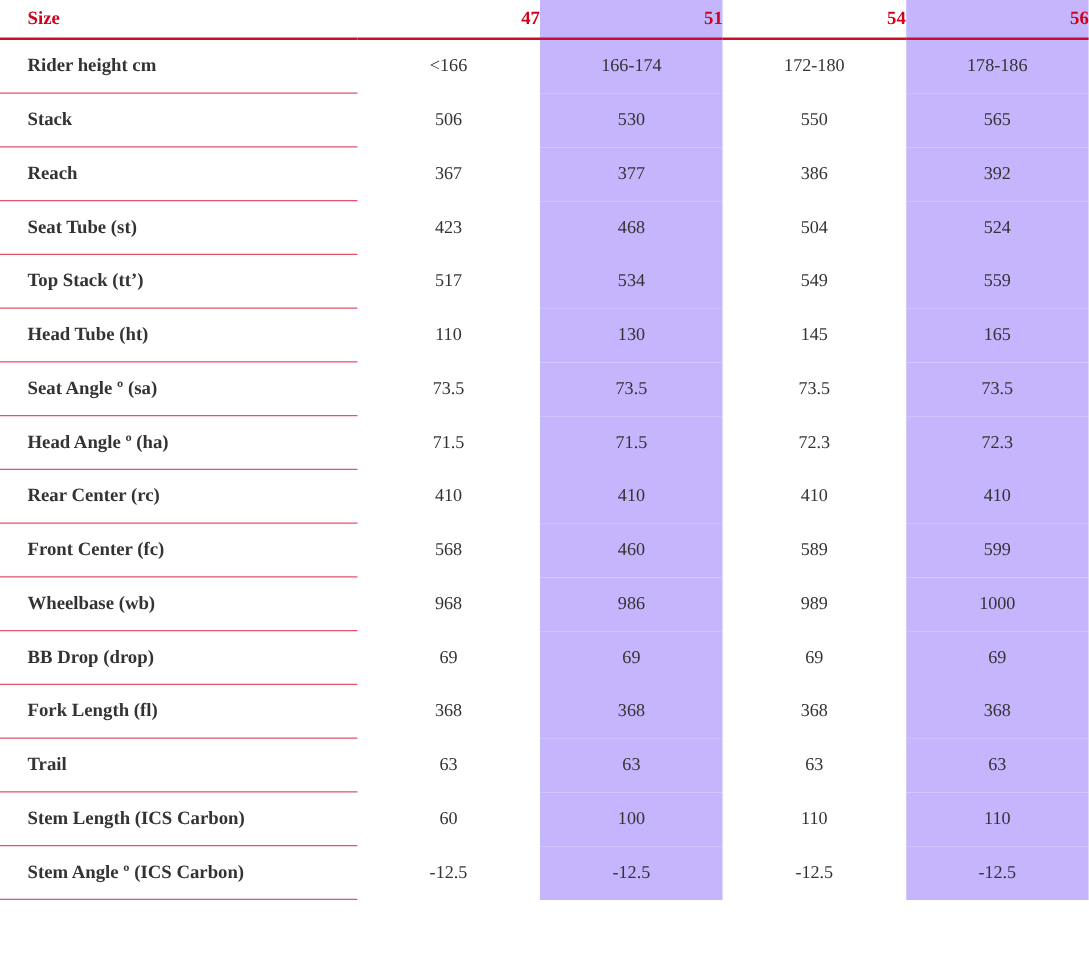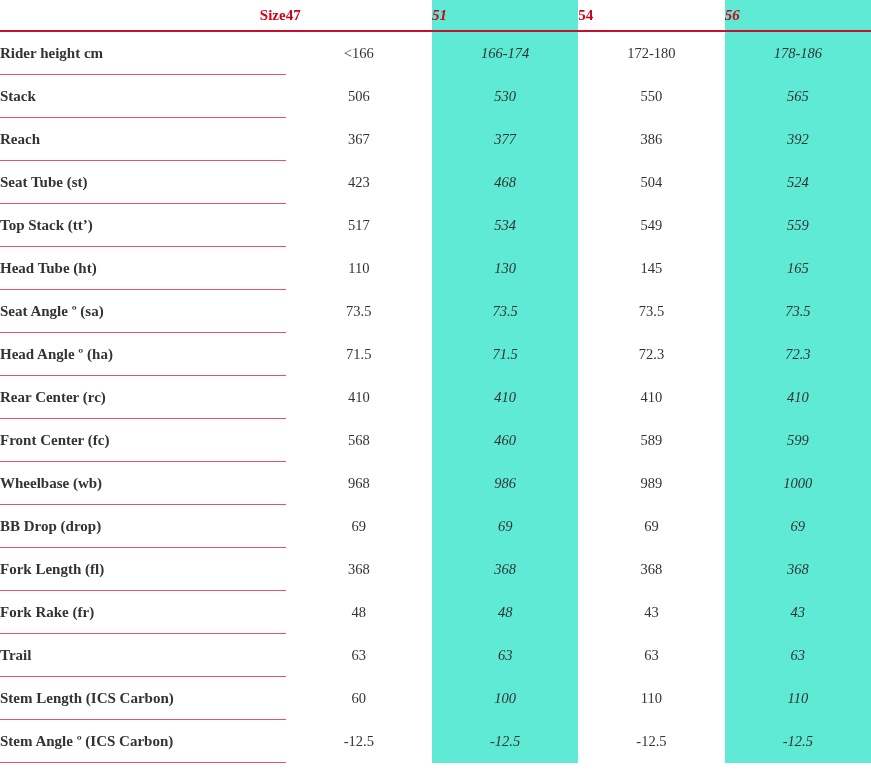--- a/index.html
+++ b/index.html
@@ -30,38 +30,38 @@
   thead th {
     height: 30px;
     font-family: "Liberation Serif", serif;
     font-size: 15px;
     font-weight: bold;
     color: #d0021b;
     border-bottom: 2px solid #c8102e;
     vertical-align: middle;
   }
   thead th.label-head {
+    text-align: left;
+    padding-left: 22px;
+  }
+  thead th.size-head {
     text-align: right;
-    padding-left: 36px;
-  }
-  thead th.size-head {
-    text-align: left;
   }
   .shade {
-    background: #5eead4;
-    font-style: italic;
+    background: #c4b5fd;
   }
 
   tbody td {
     height: 42px;
     font-size: 14.5px;
     vertical-align: middle;
   }
   tbody td.row-label {
     text-align: left;
+    padding-left: 22px;
     font-weight: bold;
     font-size: 15px;
     color: #333333;
     border-bottom: 1px solid #e2556a;
   }
   tbody td.val {
     text-align: center;
     color: #333333;
     font-size: 14.5px;
     border-bottom: 1px solid transparent;
@@ -176,27 +176,20 @@
         <td class="val shade">69</td>
       </tr>
       <tr>
         <td class="row-label">Fork Length (fl)</td>
         <td class="val">368</td>
         <td class="val shade">368</td>
         <td class="val">368</td>
         <td class="val shade">368</td>
       </tr>
       <tr>
-        <td class="row-label">Fork Rake (fr)</td>
-        <td class="val">48</td>
-        <td class="val shade">48</td>
-        <td class="val">43</td>
-        <td class="val shade">43</td>
-      </tr>
-      <tr>
         <td class="row-label">Trail</td>
         <td class="val">63</td>
         <td class="val shade">63</td>
         <td class="val">63</td>
         <td class="val shade">63</td>
       </tr>
       <tr>
         <td class="row-label">Stem Length (ICS Carbon)</td>
         <td class="val">60</td>
         <td class="val shade">100</td>

